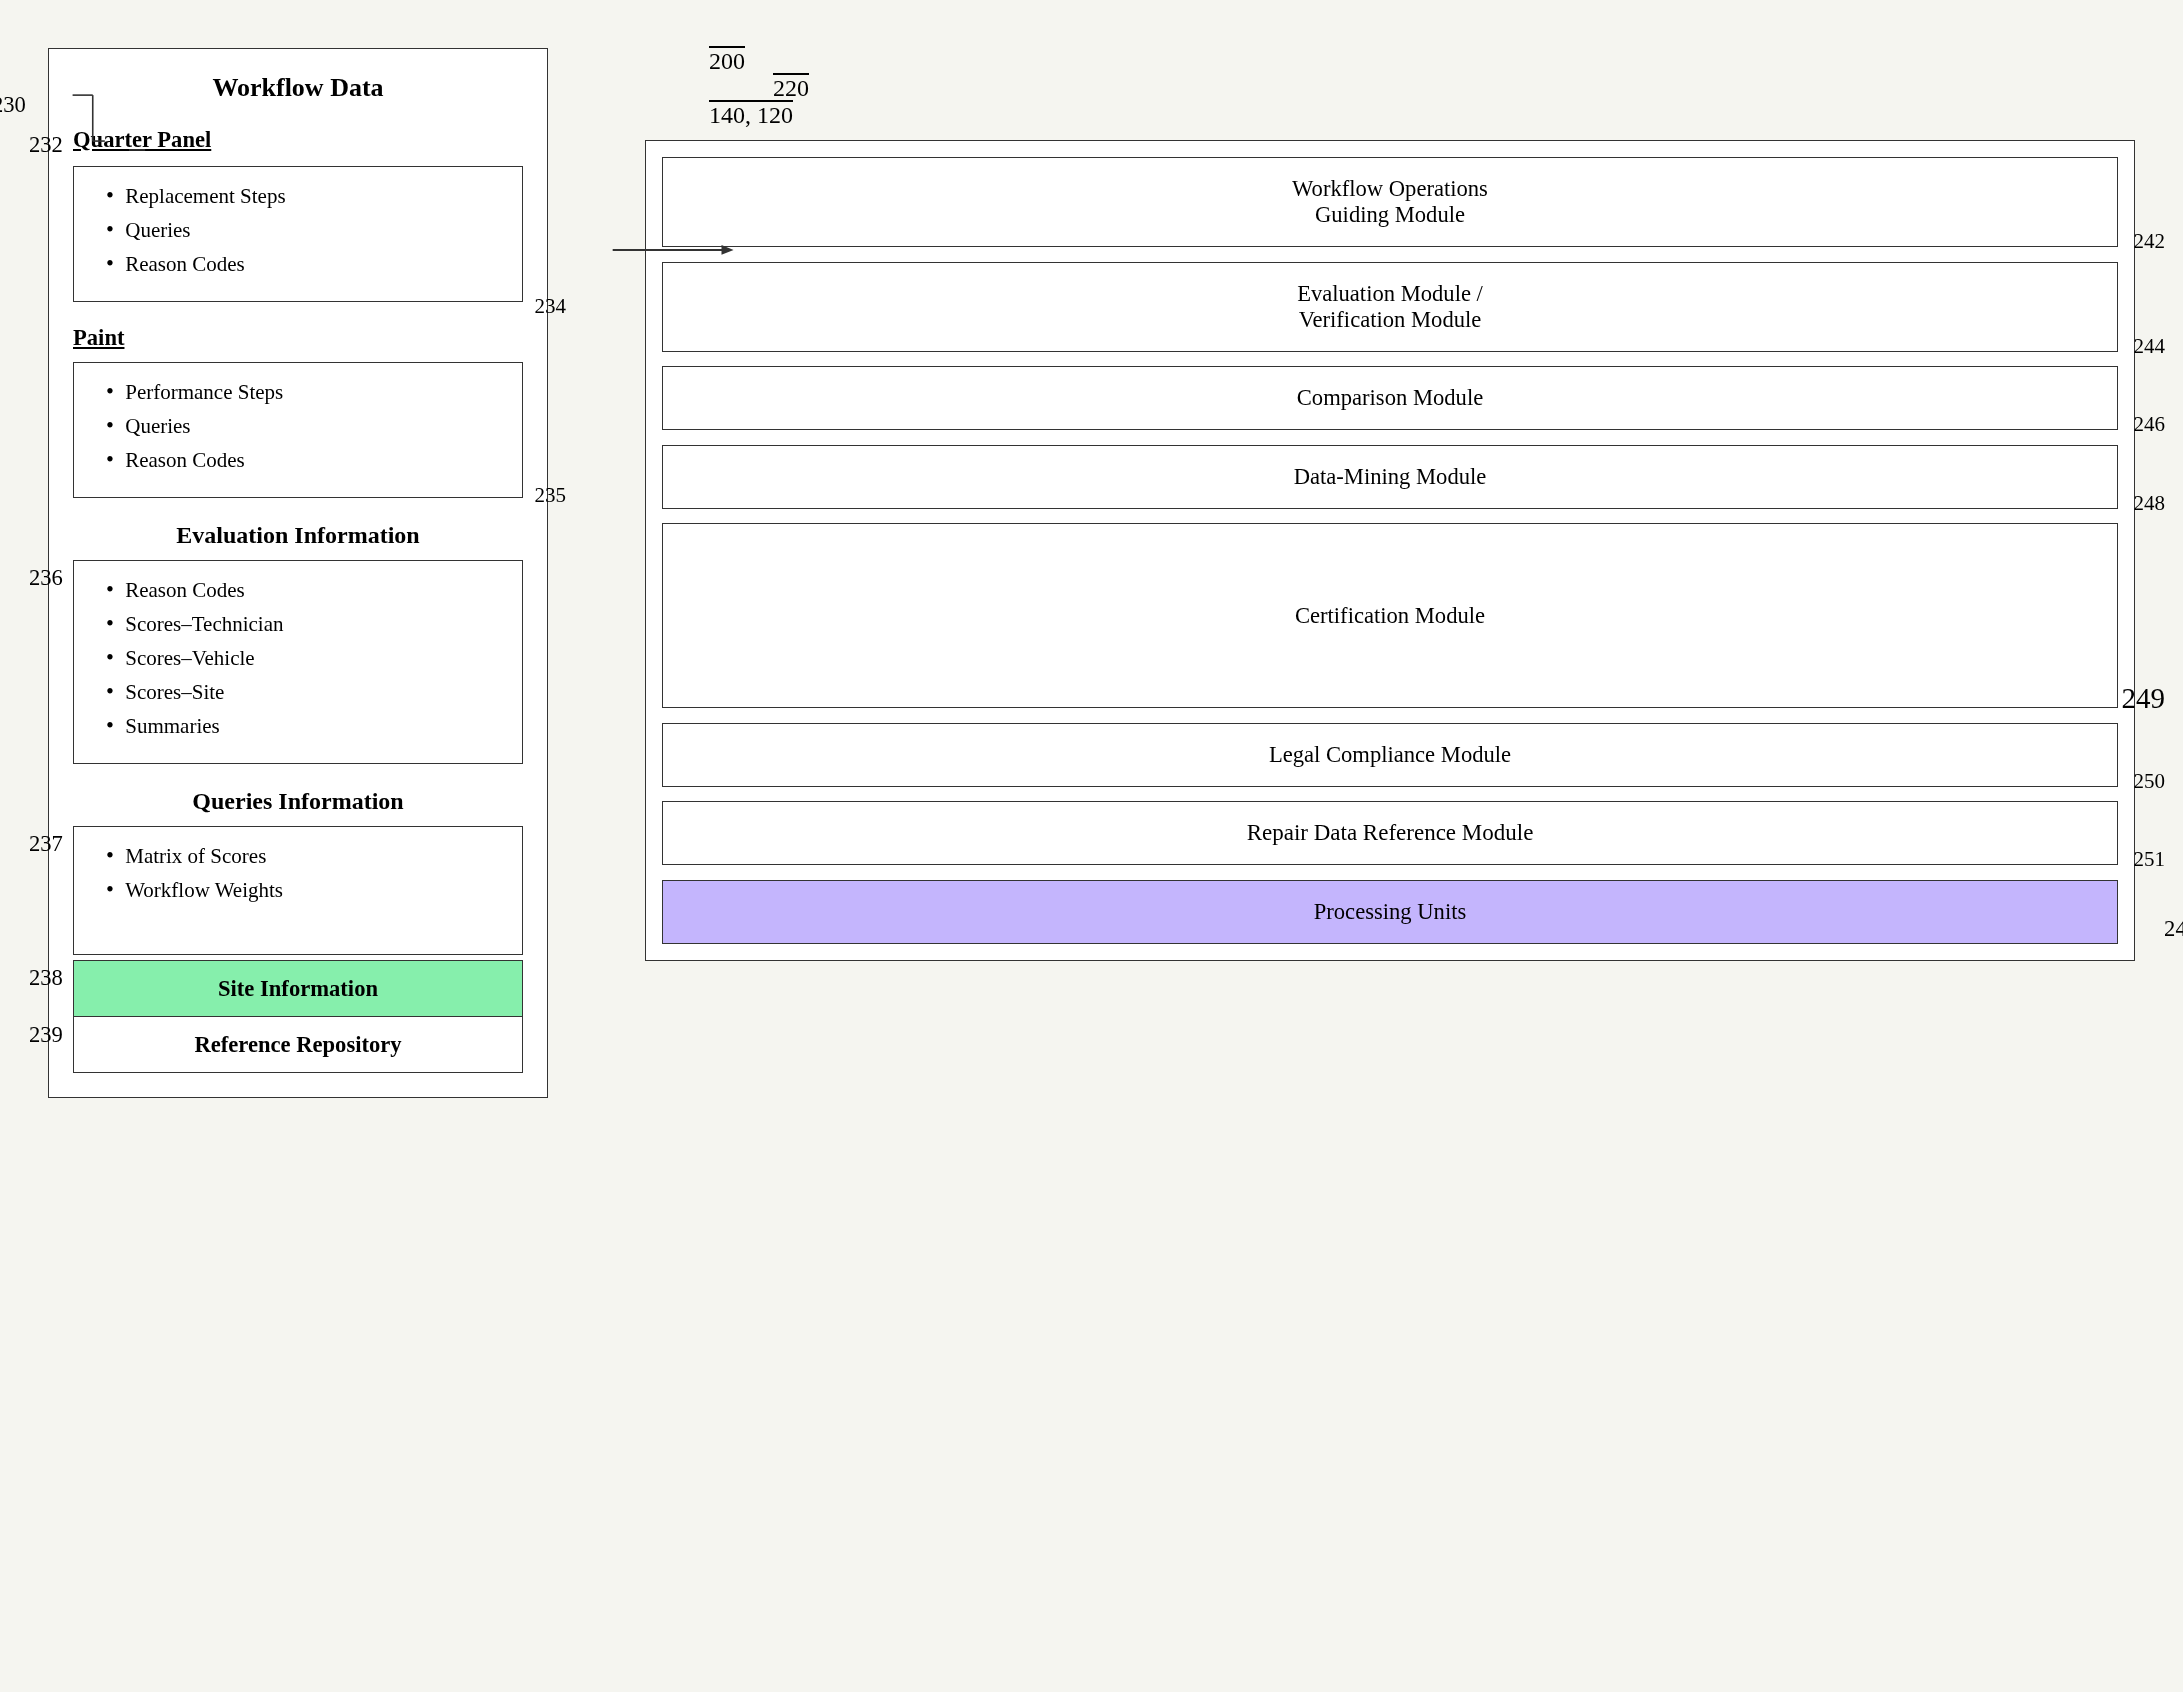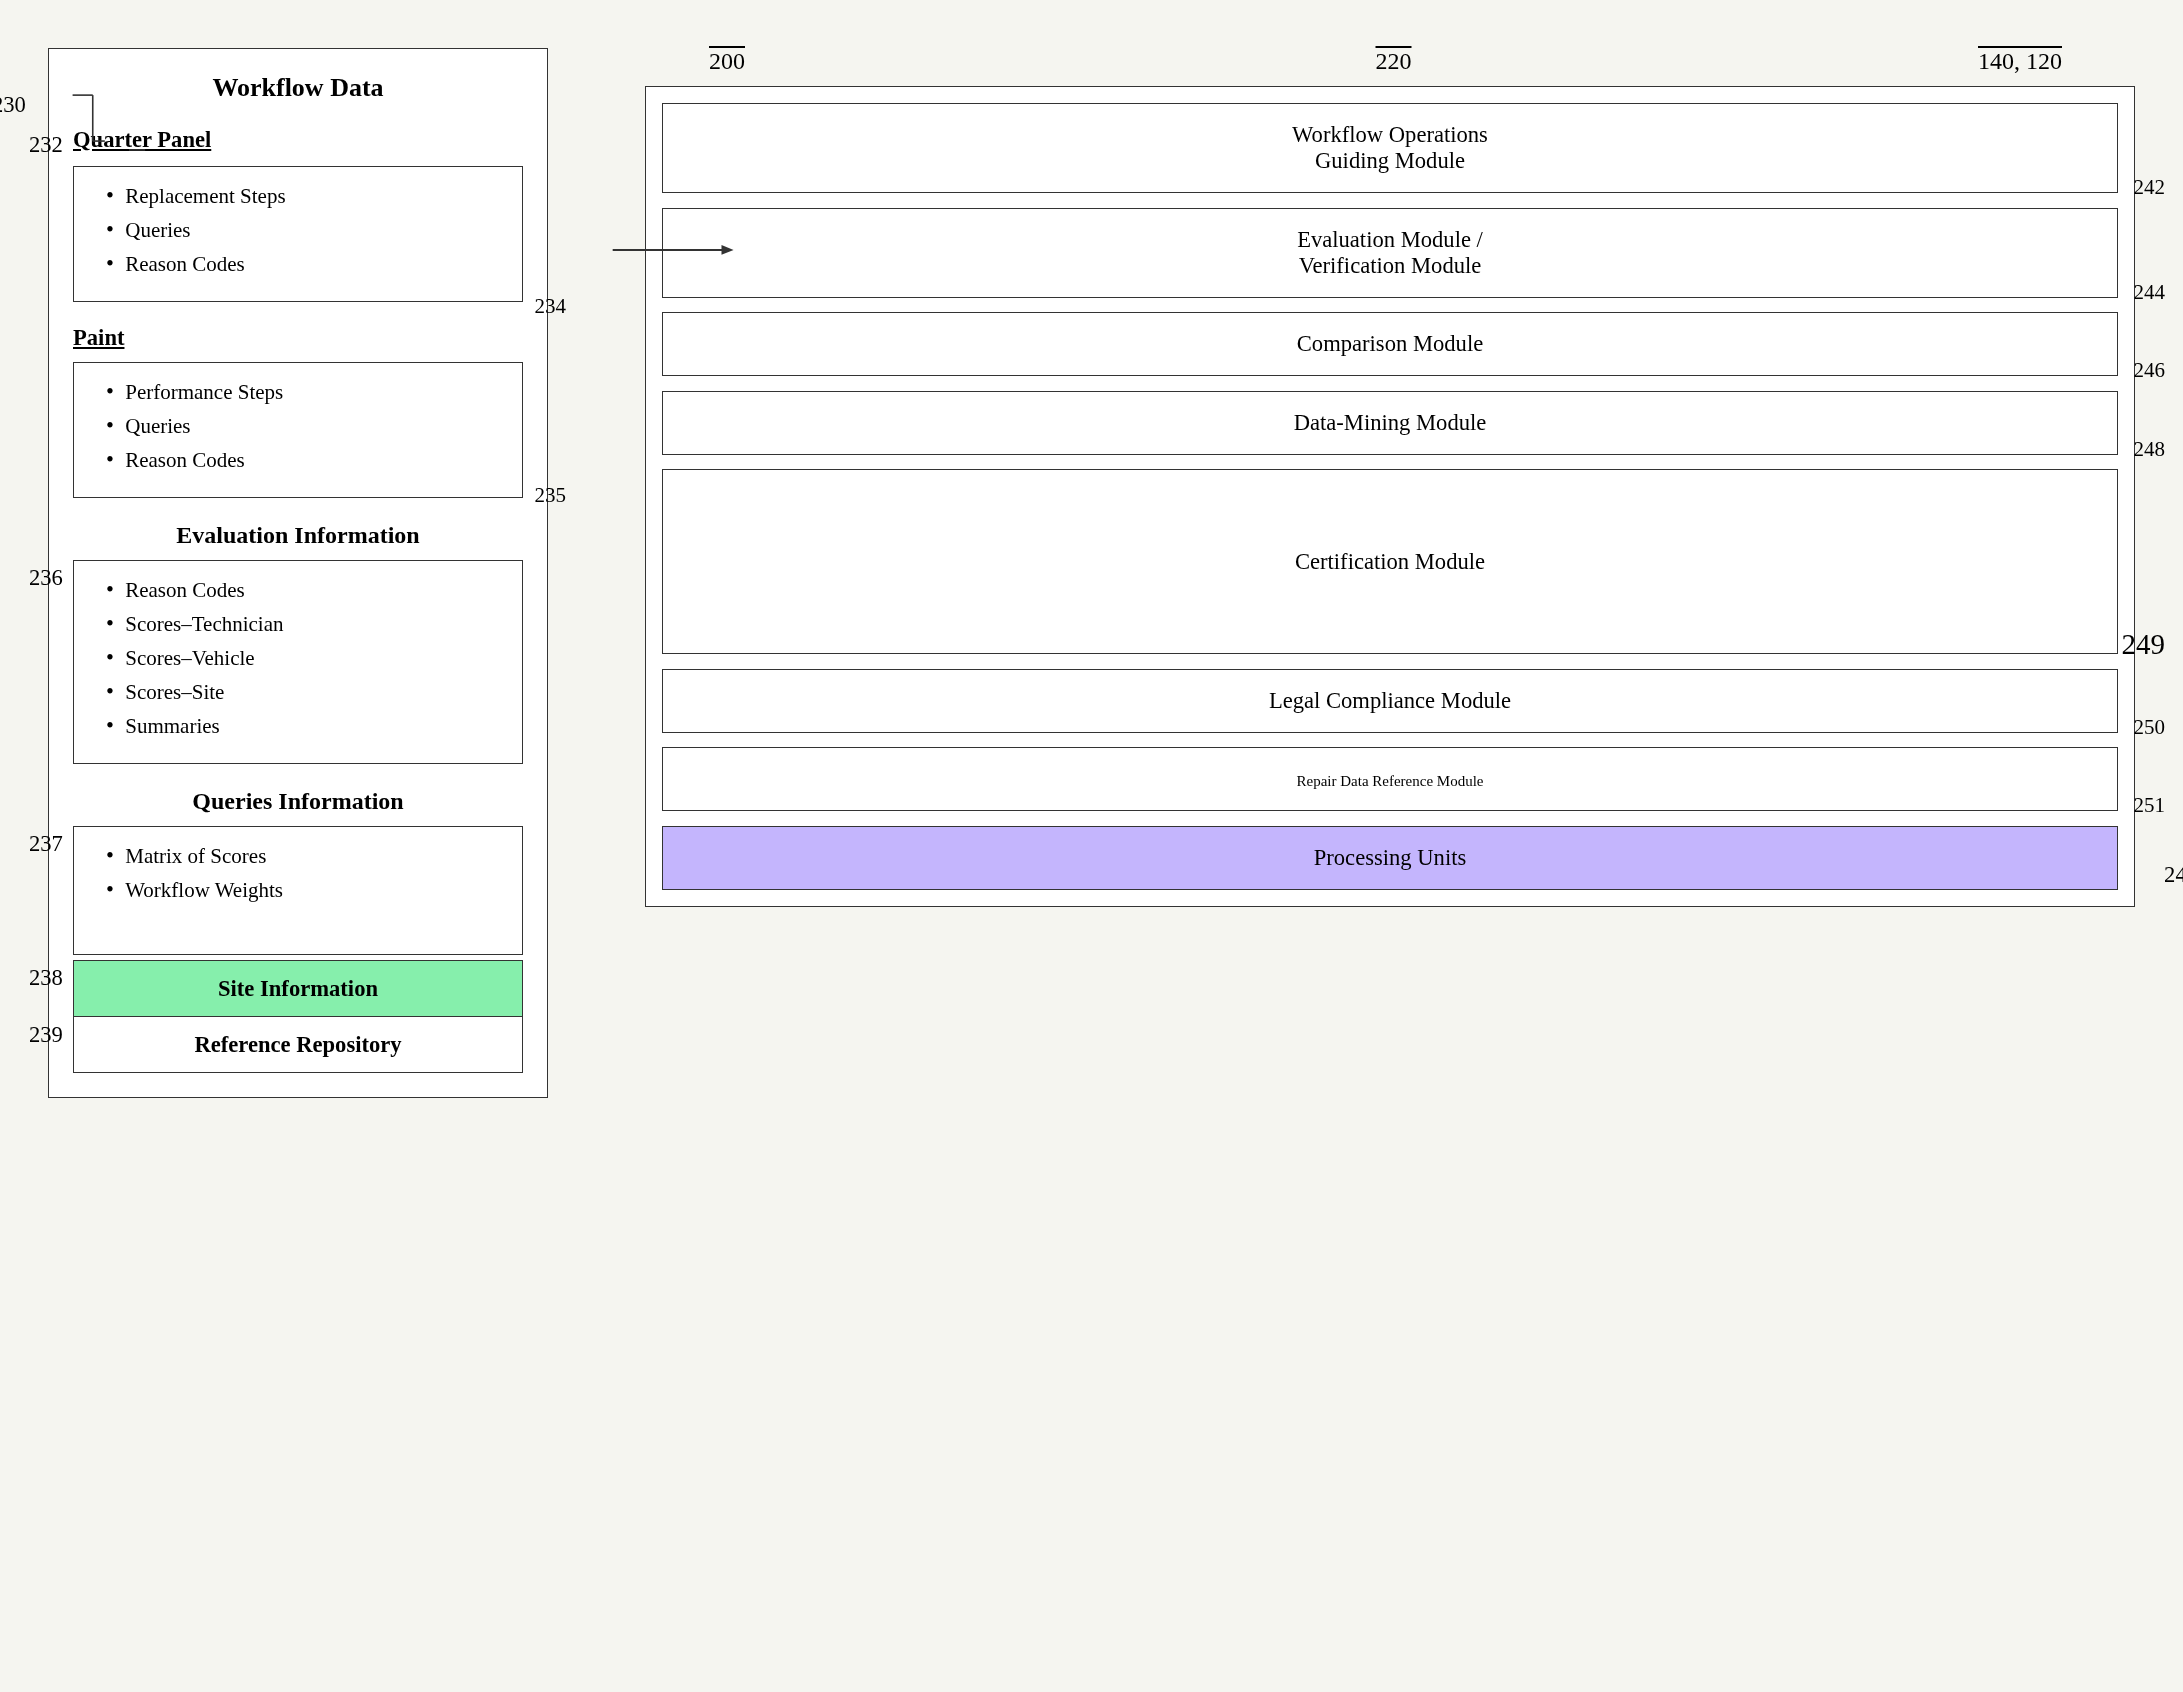--- a/index.html
+++ b/index.html
@@ -288,21 +288,21 @@
         <div style="border:1.6px solid #333;border-top:none;padding:14.5px;background:white;text-align:center;">
           <span class="reference-repo-title">Reference Repository</span>
         </div>
       </div>
 
     </div>
   </div>
 
   <div class="right-panel">
 
-    <div style="display:flex;justify-content:space-between;margin-bottom:11.3px;padding-right:73px;padding-left:64px;">
+    <div style="display:flex;justify-content:space-between;margin-bottom:11.3px;padding-right:73px;padding-left:64px;flex-direction:column;">
       <span class="ref-num overline" style="font-size:24px;">200</span>
       <span class="ref-num overline" style="font-size:24px;margin-left:64px;">220</span>
       <span class="ref-num overline" style="font-size:24px;">140, 120</span>
     </div>
 
     <div class="right-outer-box" style="position:relative;">
 
       <div class="module-box" style="position:relative;">
         <span style="font-size:22.6px;">Workflow Operations<br>Guiding Module</span>
         <span class="ref-num" style="position:absolute;right:-48px;bottom:-8px;font-size:21px;">242</span>
@@ -327,21 +327,21 @@
         <span style="font-size:22.6px;">Certification Module</span>
         <span class="ref-num" style="position:absolute;right:-48px;bottom:-8px;font-size:29px;">249</span>
       </div>
 
       <div class="module-box" style="position:relative;">
         <span style="font-size:22.6px;">Legal Compliance Module</span>
         <span class="ref-num" style="position:absolute;right:-48px;bottom:-8px;font-size:21px;">250</span>
       </div>
 
       <div class="module-box" style="position:relative;">
-        <span style="font-size:15px;">Repair Data Reference Module</span>
+        <span style="font-size:23px;">Repair Data Reference Module</span>
         <span class="ref-num" style="position:absolute;right:-48px;bottom:-8px;font-size:21px;">251</span>
       </div>
 
       <div style="border:1.6px solid #333;padding:18px 24px;text-align:center;background:#c4b5fd;font-size:22.6px;font-weight:normal;">
         <span style="font-size:22.6px;">Processing Units</span>
       </div>
 
       <span class="ref-num" style="position:absolute;right:-64px;bottom:18px;font-size:22.6px;">240</span>
 
     </div>

